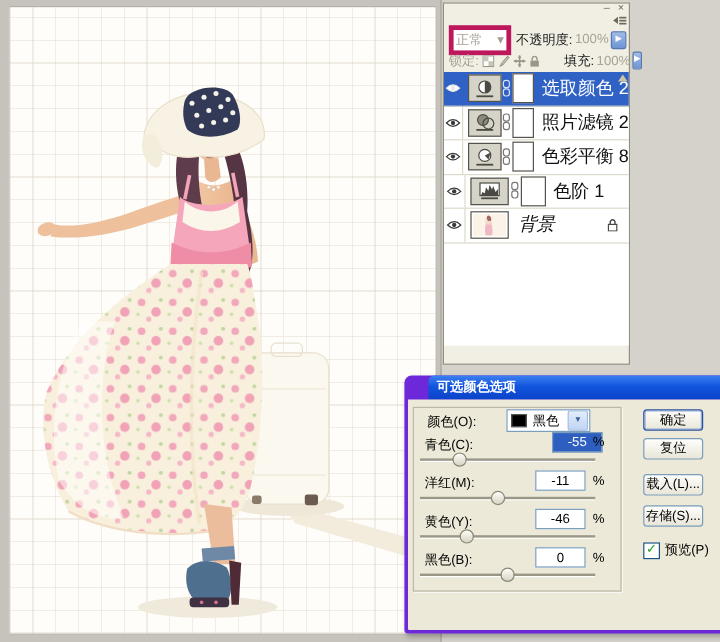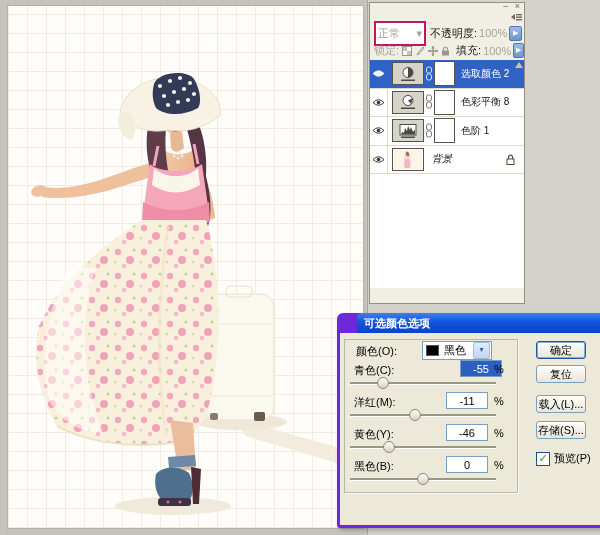--- a/index.html
+++ b/index.html
@@ -24,36 +24,36 @@
   .layers-panel{position:absolute;left:369px;top:2px;width:156px;height:302px;background:#F1EFE4;border:1px solid #928F82;box-sizing:border-box;}
   .panel-winctl{position:absolute;top:-1px;right:2px;color:#6b685c;font-size:9px;letter-spacing:2px;line-height:9px;}
   .tab-row{position:absolute;left:0;top:3px;height:16px;display:flex;padding-left:3px;align-items:flex-end;width:150px;}
   .tab{height:15px;line-height:15px;padding:0 5px;background:#DBD8C9;border:1px solid #928F82;border-bottom:none;font-size:10.5px;color:#2a2a2a;white-space:nowrap;}
   .tab.active{background:#F1EFE4;position:relative;z-index:2;}
   .tab .tclose{margin-left:3px;color:#444;}
   .panel-menu{position:absolute;right:1px;top:8px;width:13px;height:12px;}
   .blend-row,.lock-row{position:absolute;left:0;width:154px;display:flex;align-items:center;padding-left:4px;box-sizing:border-box;}
   .blend-row{top:21px;height:18px;}
   .lock-row{top:39px;height:17px;}
-  .ddbox{width:52px;height:25px;background:#fff;border:2px solid #be185d;color:#A39F92;display:flex;align-items:center;justify-content:space-between;padding:0 2px;box-sizing:border-box;}
+  .ddbox{width:52px;height:25px;background:#fff;border:4px solid #be185d;color:#A39F92;display:flex;align-items:center;justify-content:space-between;padding:0 2px;box-sizing:border-box;}
   .plabel{margin-left:4px;color:#1a1a1a;white-space:nowrap;}
   .plabel.dis{color:#A39F92;}
   .pval{color:#A8A494;margin-left:2px;}
   .arrbtn{width:11px;height:13px;background:linear-gradient(#9FBCE8,#6E95D4);border:1px solid #5577B0;border-radius:2px;color:#fff;font-size:7px;line-height:12px;text-align:center;margin-left:2px;}
   .lockicons{display:flex;gap:3px;margin-left:3px;align-items:center;}
   .layer-list{position:absolute;left:0;top:57px;width:154px;height:228px;background:#fff;}
   .lrow{height:27.5px;display:flex;align-items:center;border-bottom:1px solid #DDD9CB;position:relative;}
   .lrow.sel{background:#2F62C4;}
   .lrow.sel .lname{color:#fff;}
   .eyecell{width:17px;display:flex;justify-content:center;align-items:center;align-self:stretch;border-right:1px solid #DDD9CB;}
   .lrow.sel .eyecell{border-right-color:#2F62C4;}
   .lthumb{width:30px;height:21px;background:#D6D3C8;border:1px solid #55544c;margin-left:4px;display:flex;align-items:center;justify-content:center;}
   .lmask{width:19px;height:23px;background:#fff;border:1px solid #55544c;margin-left:1px;}
   .linkic{width:9px;display:flex;justify-content:center;}
-  .lname{margin-left:6px;font-size:10px;color:#111;white-space:nowrap;}
+  .lname{margin-left:6px;font-size:15px;color:#111;white-space:nowrap;}
   .lname.bg{font-style:italic;}
   .locksm{position:absolute;right:9px;top:8px;}
   .scrollnub{position:absolute;right:1px;top:2px;width:0;height:0;border-left:4px solid transparent;border-right:4px solid transparent;border-bottom:6px solid #CBC2A6;}
   
   .dialog{position:absolute;left:337px;top:313px;width:294px;height:215px;background:#6d28d9;border-radius:6px 6px 3px 3px;box-shadow:2px 2px 4px rgba(0,0,0,.25);padding-left:20px;}
   .dtitle{height:20px;border-radius:5px 5px 0 0;background:linear-gradient(180deg,#3C80F0 0%,#1254DE 45%,#0A43C8 100%);color:#fff;font-weight:bold;font-size:11px;line-height:20px;padding-left:7px;position:relative;}
   .dclose{position:absolute;right:3px;top:3px;width:17px;height:14px;border:1px solid #fff;border-radius:3px;background:linear-gradient(#F2A490,#DC5038 45%,#C03820);color:#fff;font-size:10px;line-height:13px;text-align:center;font-weight:bold;}
   .dbody{position:absolute;left:3px;top:20px;right:3px;bottom:3px;background:#ECE9D8;border-radius:0 0 1px 1px;}
   .groupbox{position:absolute;left:4px;top:6px;width:172px;height:152px;border:1px solid #BCB8A8;box-shadow:1px 1px 0 rgba(255,255,255,.8);}
   .dlabel{position:absolute;color:#000;white-space:nowrap;}
@@ -213,21 +213,21 @@
         </svg>
       <svg width="10" height="10">
           <path d="M5,0 L5,10 M0,5 L10,5" stroke="#9A9789" stroke-width="1.4"></path>
           <path d="M5,0 L3.4,2.4 L6.6,2.4 Z M5,10 L3.4,7.6 L6.6,7.6 Z M0,5 L2.4,3.4 L2.4,6.6 Z M10,5 L7.6,3.4 L7.6,6.6 Z" fill="#9A9789"></path>
         </svg>
       <svg width="9" height="10">
           <rect x="1" y="4.5" width="7" height="5" fill="#9A9789"></rect>
           <path d="M2.5,4.5 V3 a2,2 0 0 1 4,0 V4.5" fill="none" stroke="#9A9789" stroke-width="1.2"></path>
         </svg>
     </span>
-    <span class="plabel" style="margin-left:6px">填充:</span>
+    <span class="plabel" style="margin-left:20px">填充:</span>
     <span class="pval">100%</span>
     <span class="arrbtn">▶</span>
   </div>
 
   <div class="layer-list">
 
     <div class="lrow sel">
       <span class="eyecell">
           <svg width="13" height="9">
             <path d="M1,4.5 Q6.5,-1 12,4.5 Q6.5,10 1,4.5 Z" fill="#fff" stroke="#e8e8e8"></path>
@@ -245,20 +245,43 @@
           <svg width="8" height="16">
             <rect x="1.5" y="1" width="5" height="6" rx="2" fill="none" stroke="#d8e2f4"></rect>
             <rect x="1.5" y="8" width="5" height="6" rx="2" fill="none" stroke="#d8e2f4"></rect>
           </svg>
         </span>
       <span class="lmask"></span>
       <span class="lname">选取颜色 2</span>
       <span class="scrollnub"></span>
     </div>
 
+    <div class="lrow">
+      <span class="eyecell">
+          <svg width="13" height="9">
+            <path d="M1,4.5 Q6.5,-1 12,4.5 Q6.5,10 1,4.5 Z" fill="#fff" stroke="#3a3a3a"></path>
+            <circle cx="6.5" cy="4.5" r="1.8" fill="#3a3a3a"></circle>
+          </svg>
+        </span>
+      <span class="lthumb">
+          <svg width="22" height="16">
+            <circle cx="9.5" cy="6" r="4.5" fill="#8c8a80" stroke="#4a4a44"></circle>
+            <circle cx="14" cy="9" r="4.5" fill="none" stroke="#4a4a44"></circle>
+            <rect x="4" y="13.5" width="14" height="1.5" fill="#4a4a44"></rect>
+          </svg>
+        </span>
+      <span class="linkic">
+          <svg width="8" height="16">
+            <rect x="1.5" y="1" width="5" height="6" rx="2" fill="none" stroke="#777"></rect>
+            <rect x="1.5" y="8" width="5" height="6" rx="2" fill="none" stroke="#777"></rect>
+          </svg>
+        </span>
+      <span class="lmask"></span>
+      <span class="lname">照片滤镜 2</span>
+    </div>
 
 
     <div class="lrow">
       <span class="eyecell">
           <svg width="13" height="9">
             <path d="M1,4.5 Q6.5,-1 12,4.5 Q6.5,10 1,4.5 Z" fill="#fff" stroke="#3a3a3a"></path>
             <circle cx="6.5" cy="4.5" r="1.8" fill="#3a3a3a"></circle>
           </svg>
         </span>
       <span class="lthumb">

